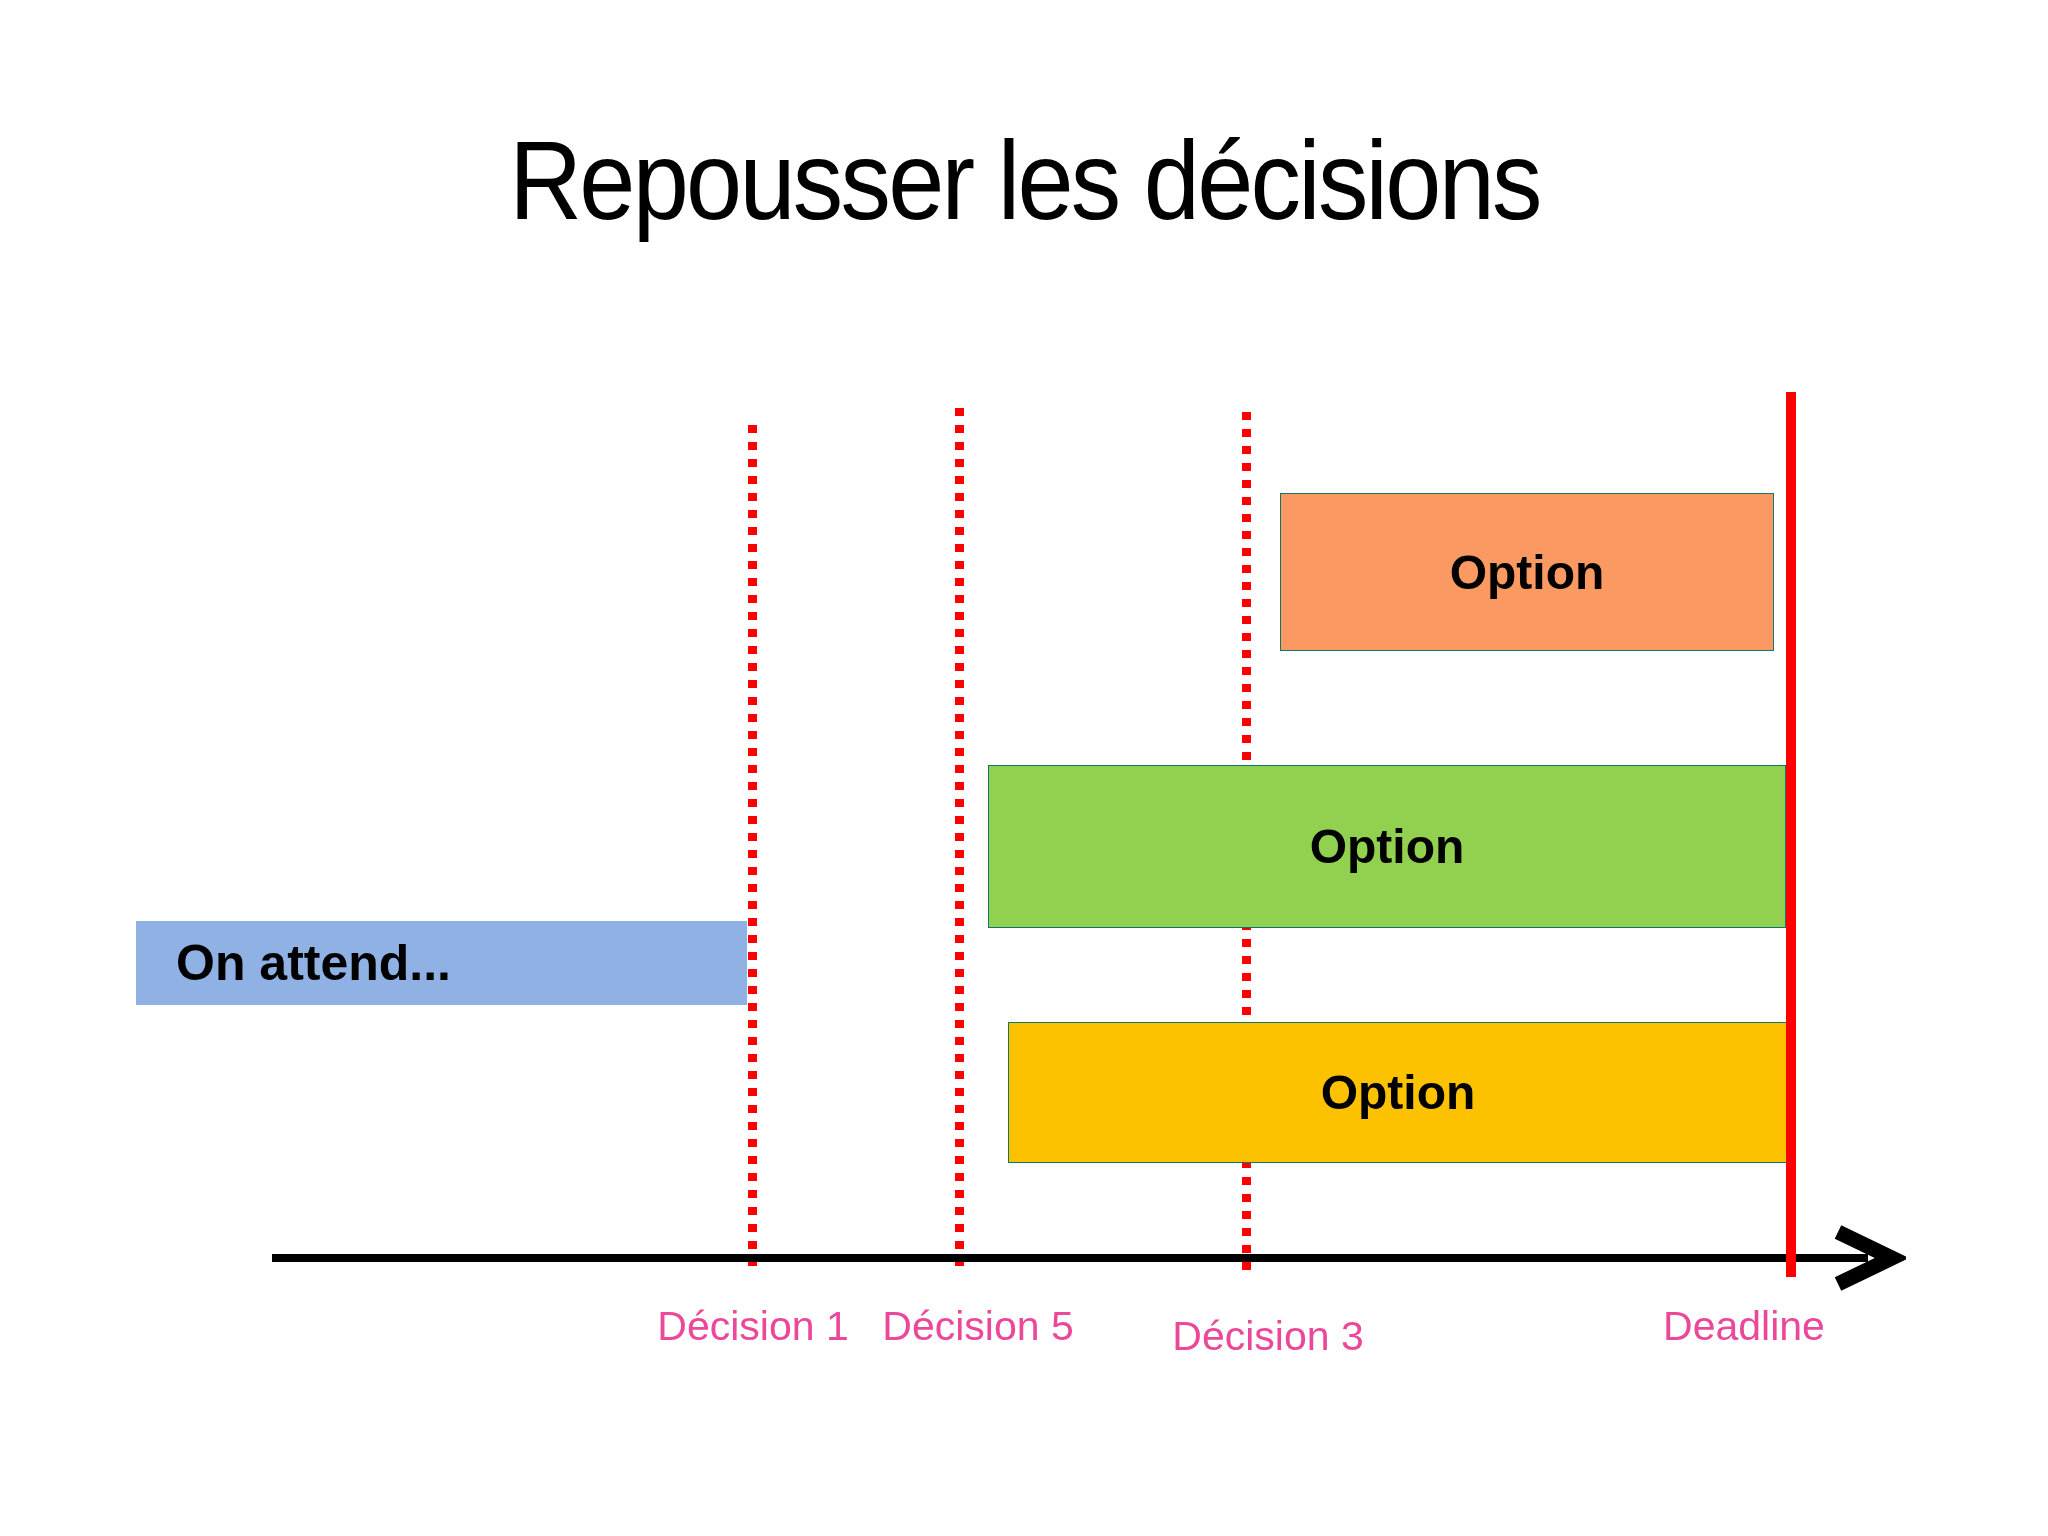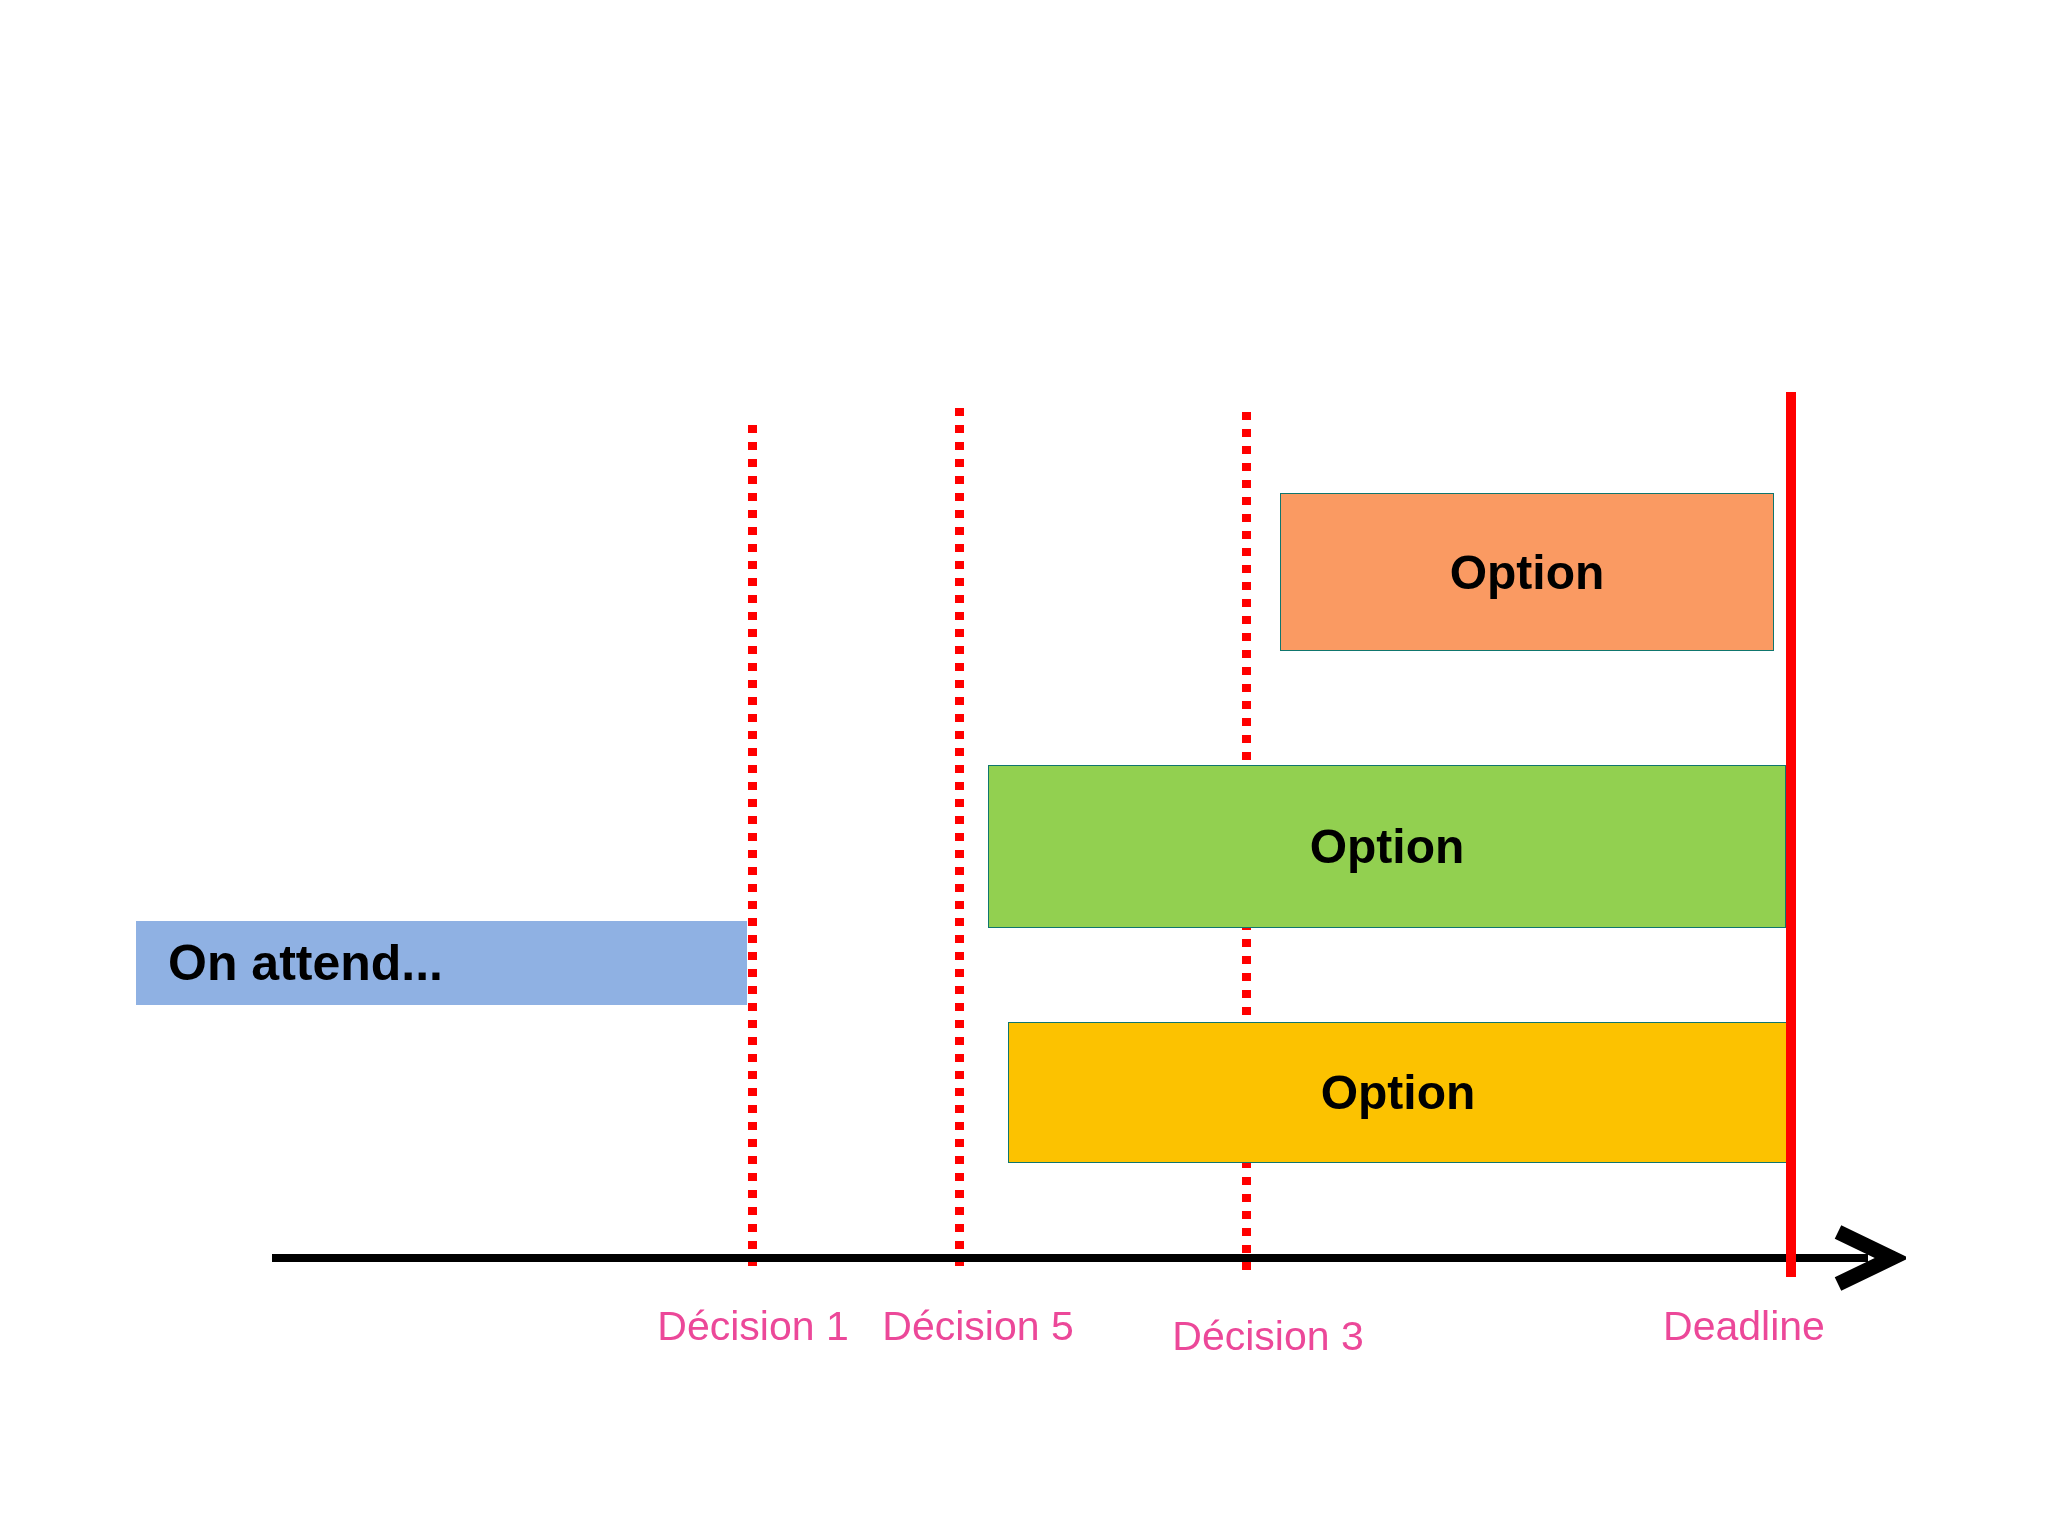--- a/index.html
+++ b/index.html
@@ -46,38 +46,41 @@
     display:flex;align-items:center;justify-content:center;
     font-weight:700;font-size:48px;color:#000;z-index:2;
   }
   .bar-orange{left:1280px;top:493px;width:494px;height:158px;}
   .bar-green {left:988px; top:765px;width:798px;height:163px;}
   .bar-yellow{left:1008px;top:1022px;width:780px;height:141px;}
   
   .waiting-bar{
     position:absolute;left:136px;top:921px;width:611px;height:84px;
     display:flex;align-items:center;justify-content:flex-start;
-    padding-left:32px;box-sizing:border-box;
+    padding-left:40px;box-sizing:border-box;
     font-weight:700;font-size:50px;color:#000;z-index:2;
   }
   
   .axis-label{
     position:absolute;top:1303px;transform:translateX(-50%);
     font-size:41px;color:#ec4899;white-space:nowrap;z-index:2;
   }
   .al1{left:753px;}
   .al2{left:978px;}
   .al3{left:1268px;margin-top:10px;}
   .al4{left:1744px;}
 </style>
 </head>
 <body>
 
 <div class="slide">
 
+  <div class="title">
+    <span class="squeeze">Repousser les décisions</span>
+  </div>
 
   <div class="dotted-line dl1"></div>
   <div class="dotted-line dl2"></div>
   <div class="dotted-line dl3"></div>
 
   <div class="waiting-bar" style="background-color: rgb(143, 177, 227);">
     <span>On attend...</span>
   </div>
 
   <div class="bar bar-orange" style="background-color: rgb(250, 154, 98);">

